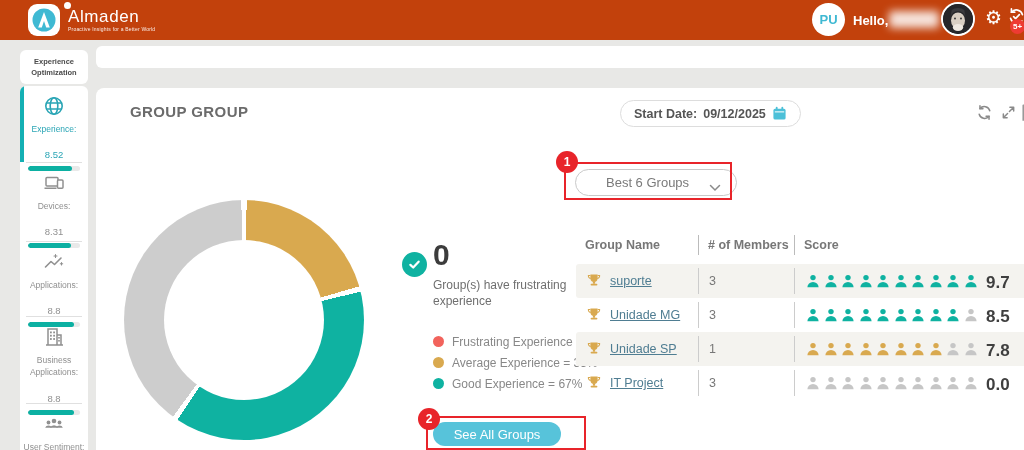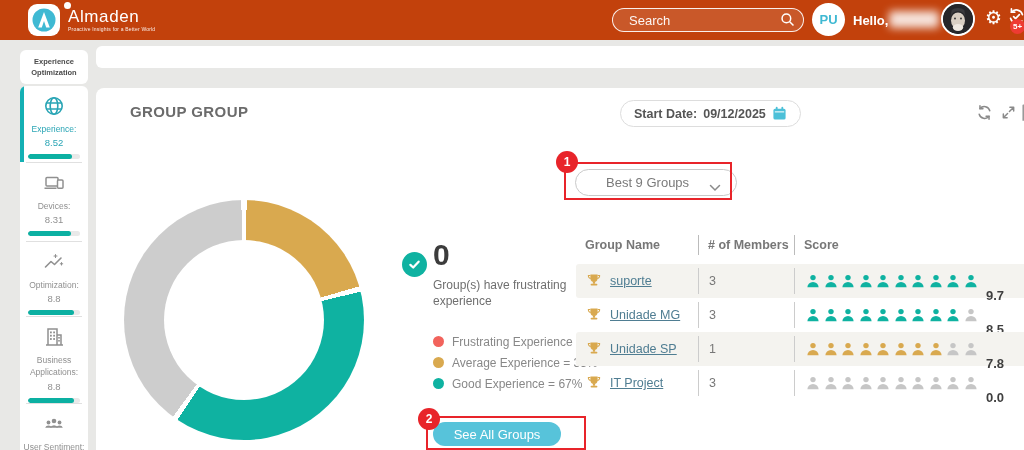--- a/index.html
+++ b/index.html
@@ -41,21 +41,21 @@
   
   .side-tab { position:absolute; left:20px; top:50px; width:68px; height:34px; background:#fff; border-radius:6px;
     display:flex; flex-direction:column; align-items:center; justify-content:center; }
   .side-tab span { font-size:7.5px; font-weight:bold; color:#4a4a4a; line-height:1.5; }
   .side-panel { position:absolute; left:20px; top:86px; width:68px; height:364px; background:#fff;
     border-radius:6px 6px 0 0; overflow:hidden; }
   .side-item { position:relative; text-align:center; color:#909090; padding-top:9px; }
   .side-item.active { box-shadow:inset 4px 0 0 #14b0b4; color:#2aa5b5; }
   .side-item .s-icon { width:22px; height:22px; display:inline-block; }
   .side-item .s-label { font-size:8.5px; line-height:1.45; margin-top:2px; white-space:pre-line; }
-  .side-item .s-value { font-size:9.5px; margin-top:2px; }
+  .side-item .s-value { font-size:9.5px; margin-top:14px; }
   .s-bar { width:52px; height:5px; background:#e9e9e9; border-radius:3px; margin:6px auto 0; overflow:hidden; }
   .s-bar-fill { height:100%; background:#0cb0a2; border-radius:3px; }
   .s-divider { width:56px; height:1px; background:#e0e0e0; margin:0 auto; }
 
   
   .card { position:absolute; left:96px; top:88px; width:940px; height:370px; background:#fff; border-radius:8px; }
   .card-title { position:absolute; left:34px; top:15px; font-size:15px; font-weight:bold; color:#6b6b6b; letter-spacing:.4px; }
 
   .date-pill { position:absolute; top:12px; height:27px; border:1px solid #ddd; border-radius:14px; background:#fff;
     display:flex; align-items:center; gap:6px; padding:0 13px; font-size:12.5px; font-weight:bold; color:#555; }
@@ -99,50 +99,41 @@
   .tbl-rows { position:absolute; left:480px; top:176px; width:452px; }
   .tbl-row { position:relative; height:34px; }
   .tbl-row.shaded { background:#f4f3ef; border-radius:3px; }
   .tbl-row .trophy { position:absolute; left:10px; top:9px; width:16px; height:16px; color:#d9a94f; }
   .tbl-row .grp-link { position:absolute; left:34px; top:10px; font-size:12.5px; color:#4f7d92;
     text-decoration:underline; cursor:pointer; }
   .tbl-row .row-div { position:absolute; top:4px; width:1px; height:26px; background:#ccc; }
   .tbl-row .members { position:absolute; left:133px; top:10px; font-size:12.5px; color:#777; }
   .tbl-row .icons { position:absolute; left:230px; top:10px; display:flex; gap:3.5px; }
   .tbl-row .icons svg { width:14px; height:14px; }
-  .tbl-row .score { position:absolute; left:410px; top:24px; font-size:13px; font-weight:bold; color:#3f3f3f; }
+  .tbl-row .score { position:absolute; left:410px; top:9px; font-size:17px; font-weight:bold; color:#3f3f3f; }
 </style>
 </head>
 <body>
 
 <div class="header">
   <div class="logo-wrap">
     <span class="logo-mark">
       <svg viewBox="0 0 32 32">
           <rect width="32" height="32" rx="9" fill="#fff"></rect>
           <circle cx="16" cy="16" r="11.5" fill="#3fb9d3"></circle>
           <path d="M10.2 23.5 16 8l5.8 15.5h-3.6l-2.2-6.4-2.2 6.4z" fill="#fff"></path>
         </svg>
     </span>
     <span class="logo-dot"></span>
     <span class="logo-text">
       <div class="logo-name">Almaden</div>
       <div class="logo-tag">Proactive Insights for a Better World</div>
     </span>
   </div>
 
-  <div class="search-box">
-    <input class="search-input" placeholder="Search" style="">
-    <span class="search-icon">
-      <svg viewBox="0 0 16 16" fill="none" stroke="#fff" stroke-width="1.6">
-          <circle cx="6.8" cy="6.8" r="4.6"></circle>
-          <path d="M10.4 10.4 14.4 14.4"></path>
-        </svg>
-    </span>
-  </div>
 
   <div class="pu-avatar">PU</div>
   <div class="greeting">Hello,</div>
   <div class="name-blur"></div>
   <div class="profile-avatar">
     <svg viewBox="0 0 30 30">
         <circle cx="15" cy="15" r="15" fill="#26262a"></circle>
         <ellipse cx="15" cy="16.5" rx="7" ry="8" fill="#d9cfc4"></ellipse>
         <path d="M7.5 13a8 9 0 0 1 15 0l-1.2-7a8 5.5 0 0 0-12.6 0z" fill="#3a3a3e"></path>
         <ellipse cx="15" cy="23.5" rx="5.2" ry="3.4" fill="#efe9e2"></ellipse>
@@ -195,21 +186,21 @@
       <div class="s-bar-fill" style="width: 83%;"></div>
     </div>
   </div>
 <div class="s-divider"></div>
   <div class="side-item" style="height: 74px;">
     <span class="s-icon"><svg viewBox="0 0 22 22" fill="none" stroke="currentColor" stroke-width="1.6" stroke-linecap="round" stroke-linejoin="round">
           <path d="M2.5 16 8 10.5l3.5 3L18 7"></path>
           <path d="M12.5 3.5v3M11 5h3" stroke-width="1.1"></path>
           <path d="M18.5 11.5v2.4M17.3 12.7h2.4" stroke-width="1.1"></path>
         </svg></span>
-    <div class="s-label">Optimization:</div>
+    <div class="s-label">Applications:</div>
     <div class="s-value">8.8</div>
     <div class="s-bar">
       <div class="s-bar-fill" style="width: 88%;"></div>
     </div>
   </div>
 <div class="s-divider"></div>
   <div class="side-item" style="height: 86px;">
     <span class="s-icon"><svg viewBox="0 0 22 22" fill="currentColor">
           <path d="M5 3h9v16H5z M14 9h4v10h-4 M3 19h17" fill="none" stroke="currentColor" stroke-width="1.5"></path>
           <g>
@@ -275,21 +266,21 @@
   </span>
   <span class="tool-icon" style="left:925px; top:15px; width:12px; height:17px;">
     <svg viewBox="0 0 10 16" fill="none" stroke="#999" stroke-width="1.6" stroke-linecap="round">
         <path d="M2 2v12h8"></path>
       </svg>
   </span>
 
   <div class="anno-rect r1"></div>
   <div class="anno-circle c1">1</div>
   <div class="dropdown">
-    <span>Best 9 Groups</span>
+    <span>Best 6 Groups</span>
     <span class="chev">
       <svg viewBox="0 0 12 8" fill="none" stroke="#8a8a8a" stroke-width="1.5" stroke-linecap="round">
           <path d="M1.5 1.5 6 6l4.5-4.5"></path>
         </svg>
     </span>
   </div>
 
   <div class="donut" id="donut" style="background: conic-gradient(rgb(255, 255, 255) 0deg, rgb(255, 255, 255) 1.3deg, rgb(217, 169, 79) 1.3deg, rgb(217, 169, 79) 73.7deg, rgb(255, 255, 255) 73.7deg, rgb(255, 255, 255) 75deg, rgb(255, 255, 255) 75deg, rgb(255, 255, 255) 76.3deg, rgb(15, 178, 161) 76.3deg, rgb(15, 178, 161) 213.7deg, rgb(255, 255, 255) 213.7deg, rgb(255, 255, 255) 215deg, rgb(255, 255, 255) 215deg, rgb(255, 255, 255) 216.3deg, rgb(205, 205, 205) 216.3deg, rgb(205, 205, 205) 358.7deg, rgb(255, 255, 255) 358.7deg, rgb(255, 255, 255) 360deg);">
     <div class="donut-hole"></div>
   </div>

